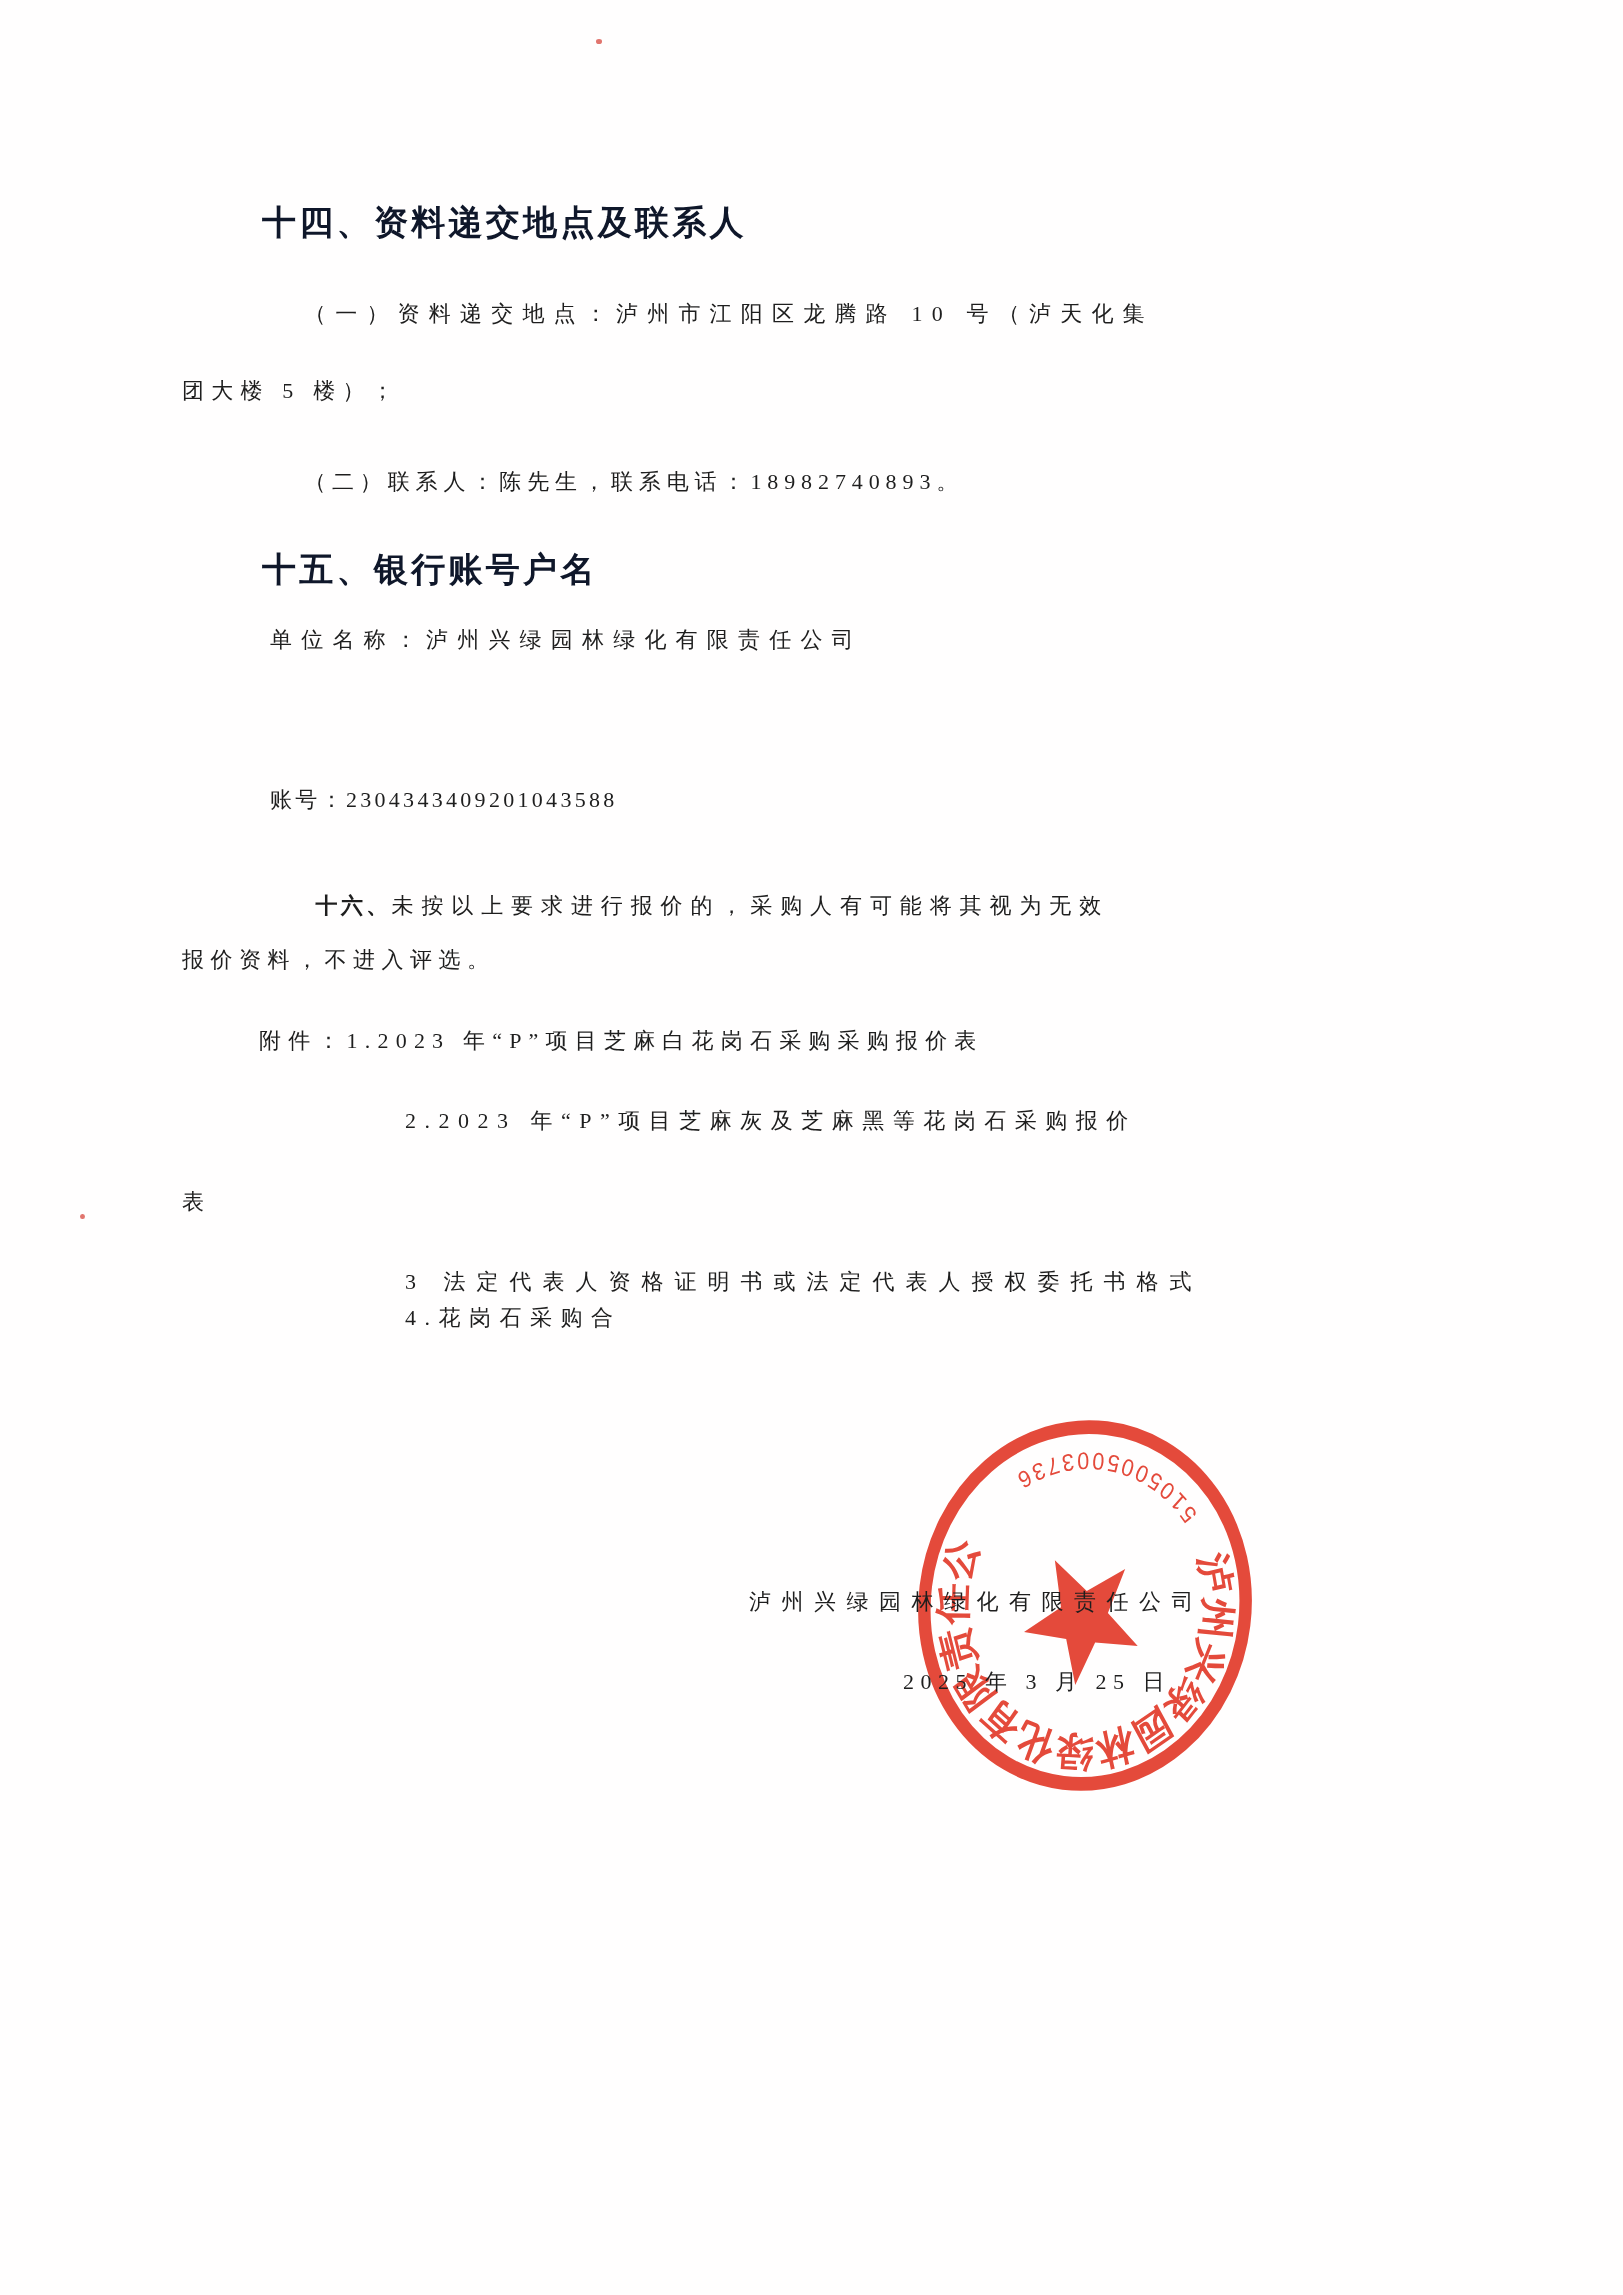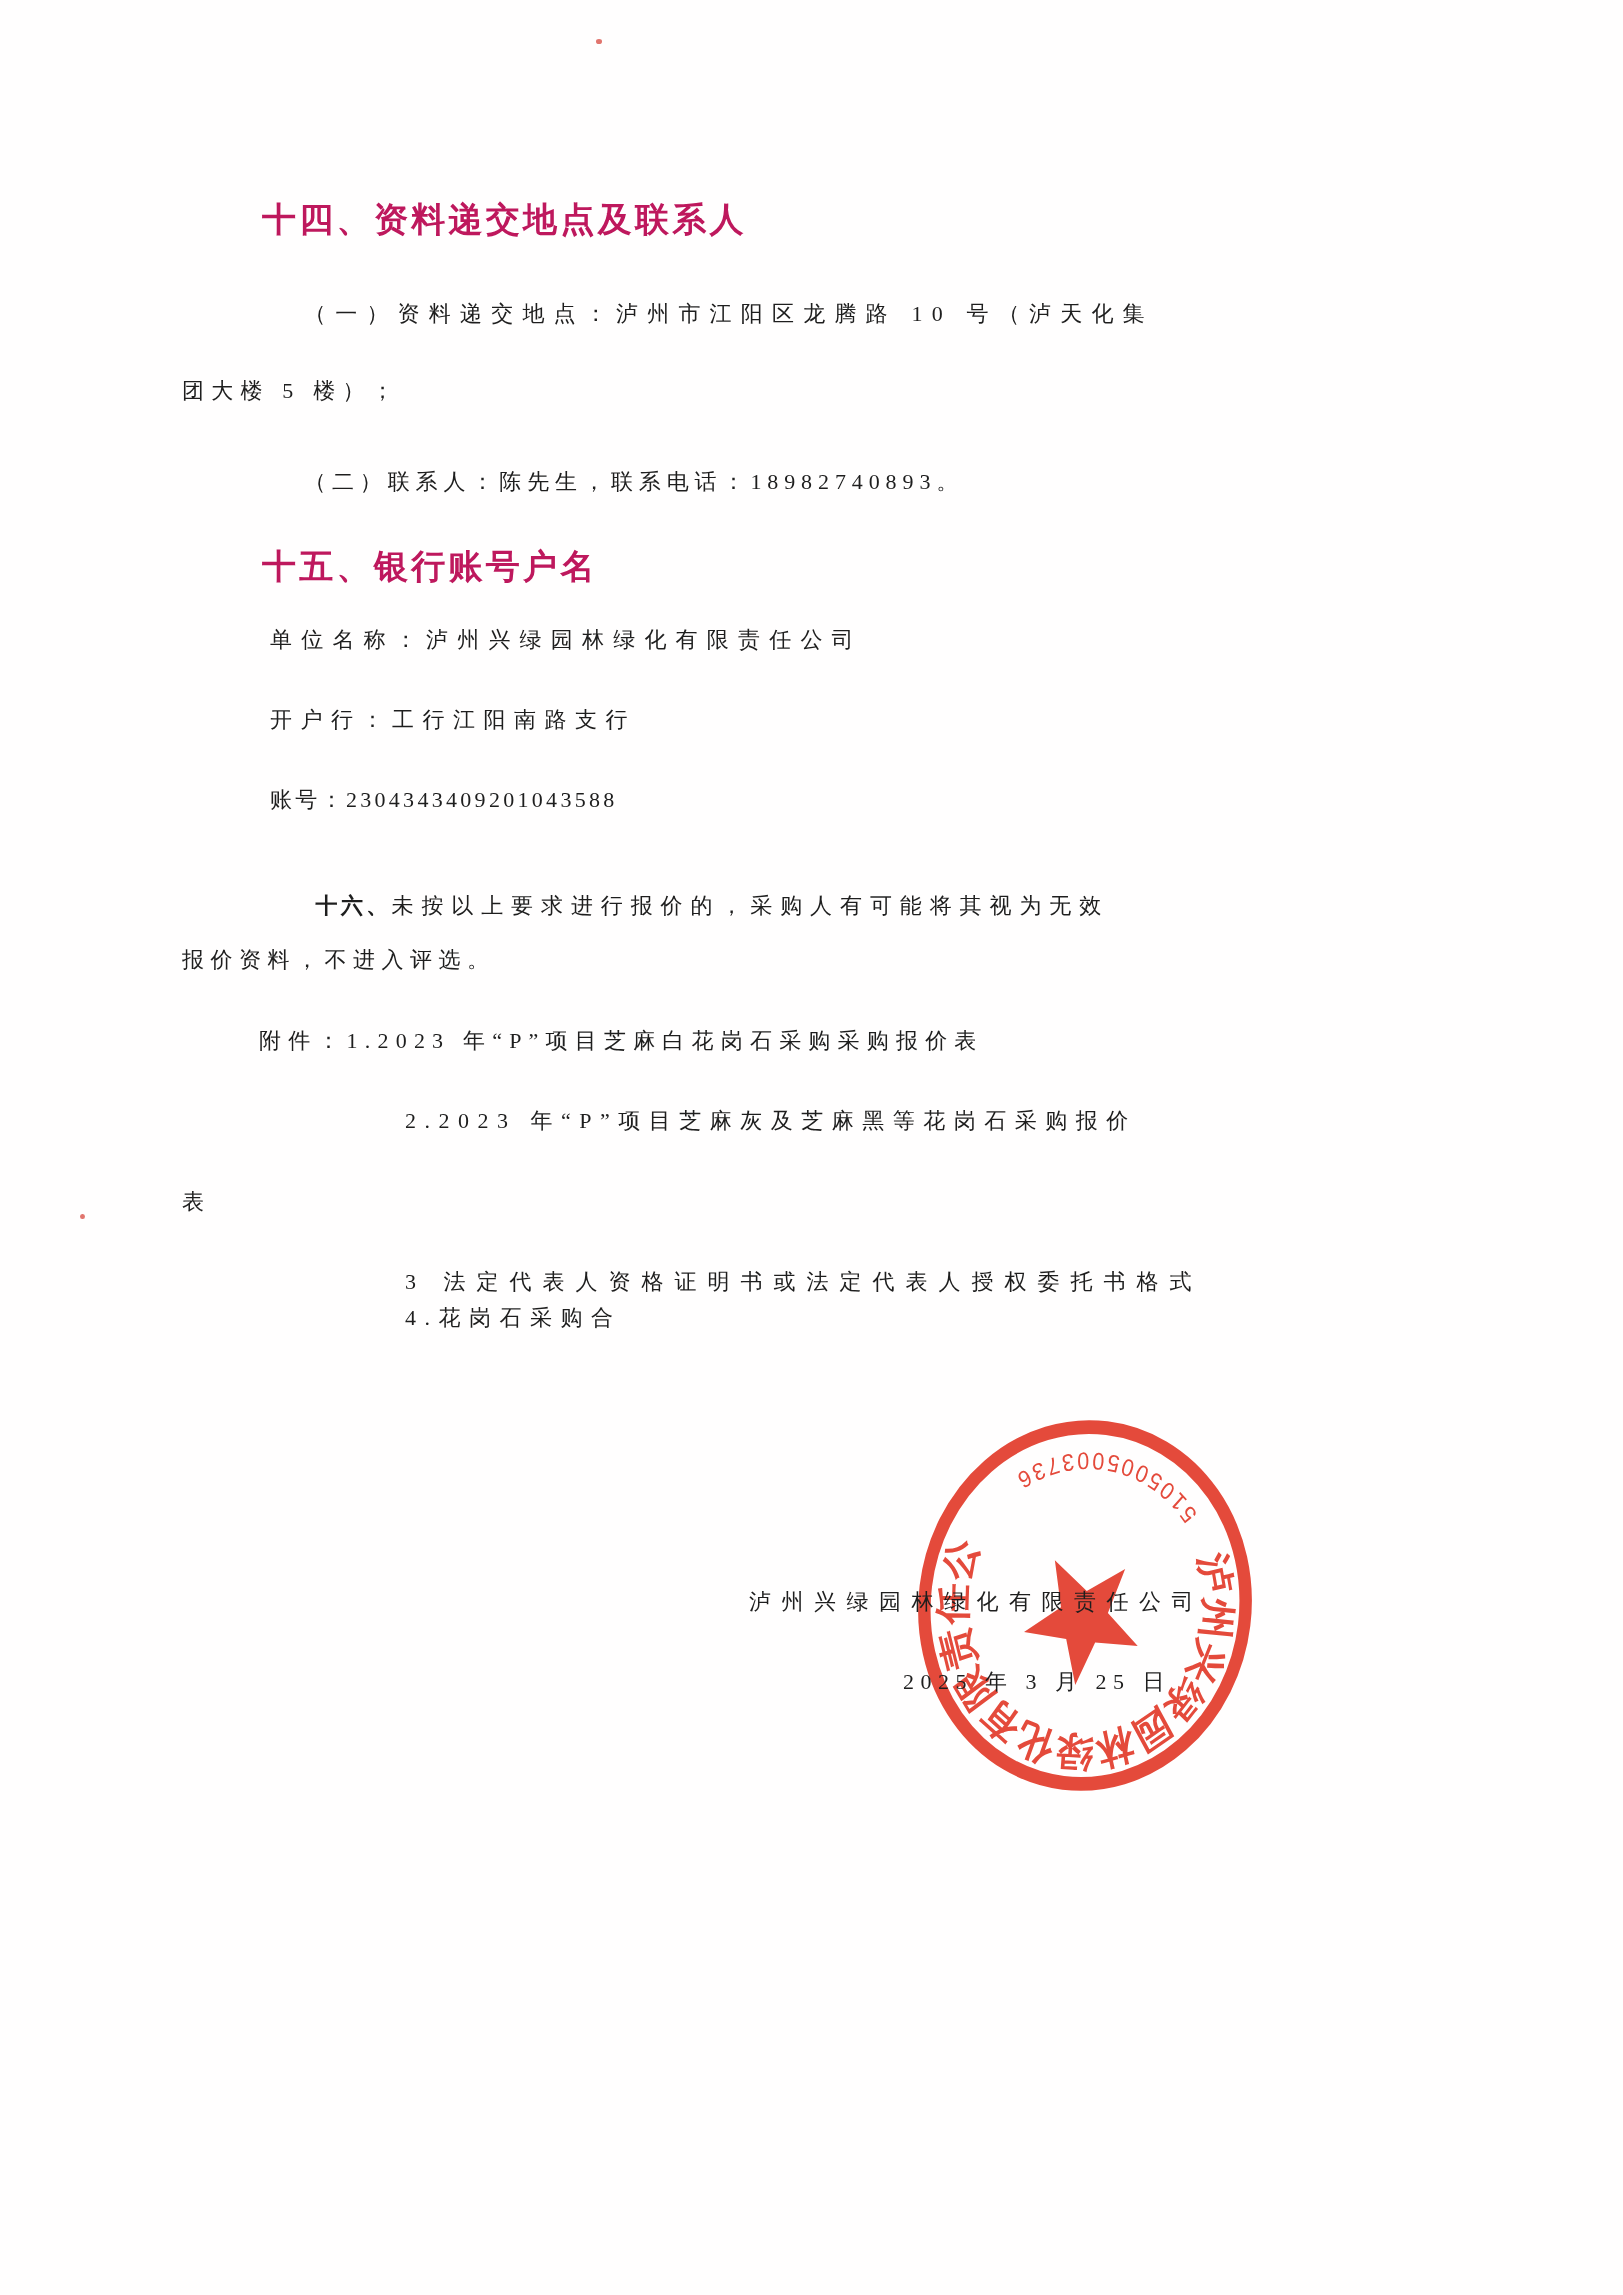--- a/index.html
+++ b/index.html
@@ -13,24 +13,24 @@
   }
   .ln{
     position:absolute;
     font-size:22px;
     letter-spacing:6.5px;
     white-space:pre;
     line-height:1.2;
     z-index:3;
   }
   .hd{
-    font-family:Liberation Mono, monospace;
+    font-family:Liberation Sans, sans-serif;
     font-weight:700;
     letter-spacing:3.3px;
-    color:#be185d;
+    color:#0f172a;
   }
   .bold-prefix{
     font-family:"Liberation Sans","DejaVu Sans",sans-serif;
     font-weight:700;
     letter-spacing:3.3px;
   }
   .seal-wrap{
     position:absolute;
     left:905px;top:1409px;
     width:360px;height:393px;
@@ -52,21 +52,20 @@
   <div class="speck a"></div>
   <div class="speck b"></div>
 
   <div class="ln hd" style="left:262px;top:202px;font-size:34px;">十四、资料递交地点及联系人</div>
   <div class="ln" style="left:304px;top:301px;letter-spacing:9.2px;">（一）资料递交地点：泸州市江阳区龙腾路 10 号（泸天化集</div>
   <div class="ln" style="left:182px;top:378px;letter-spacing:7.2px;">团大楼 5 楼）；</div>
   <div class="ln" style="left:304px;top:469px;letter-spacing:5.9px;">（二）联系人：陈先生，联系电话：18982740893。</div>
 
   <div class="ln hd" style="left:262px;top:549px;font-size:34px;">十五、银行账号户名</div>
   <div class="ln" style="left:270px;top:627px;letter-spacing:9.2px;">单位名称：泸州兴绿园林绿化有限责任公司</div>
-  <div class="ln" style="left:270px;top:707px;letter-spacing:8.5px;">开户行：工行江阳南路支行</div>
   <div class="ln" style="left:270px;top:787px;letter-spacing:3.3px;">账号：2304343409201043588</div>
 
   <div class="ln" style="left:262px;top:867px;letter-spacing:7.9px;">
     <span class="bold-prefix">十六、</span><span>未按以上要求进行报价的，采购人有可能将其视为无效</span>
   </div>
   <div class="ln" style="left:182px;top:947px;letter-spacing:6.5px;">报价资料，不进入评选。</div>
 
   <div class="ln" style="left:259px;top:1028px;letter-spacing:7.2px;">附件：1.2023 年“P”项目芝麻白花岗石采购采购报价表</div>
   <div class="ln" style="left:405px;top:1108px;letter-spacing:8.5px;">2.2023 年“P”项目芝麻灰及芝麻黑等花岗石采购报价</div>
   <div class="ln" style="left:182px;top:1189px;">表</div>

